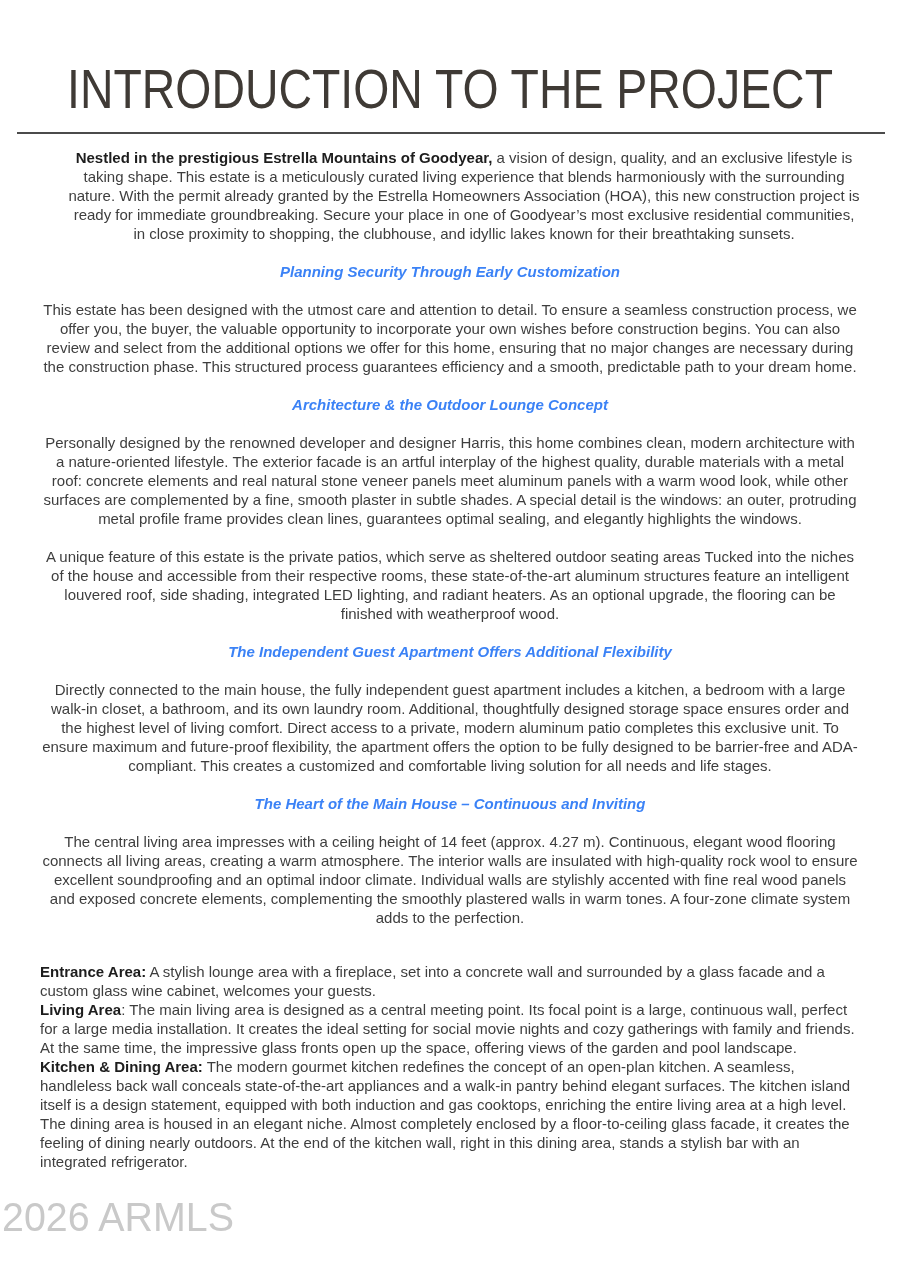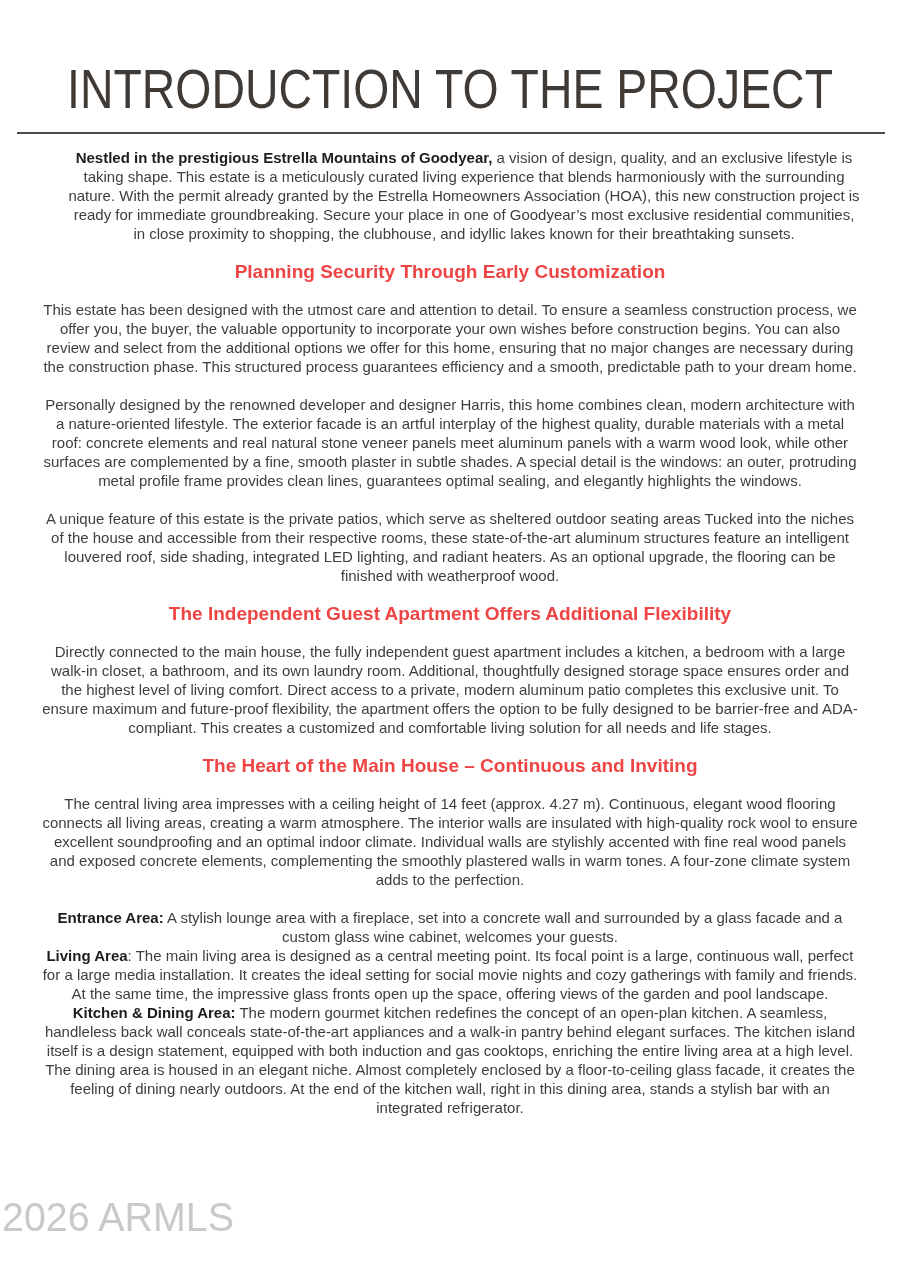--- a/index.html
+++ b/index.html
@@ -36,33 +36,34 @@
     text-align: center;
   }
   .doc-body p {
     margin: 19px 0;
   }
   .doc-body p.first {
     margin-top: 14px;
     margin-left: 28px;
   }
   .doc-body h2 {
-    font-size: 19px;
+    font-size: 15px;
     line-height: 19px;
     margin: 19px 0;
     font-weight: bold;
-    color: #ef4444;
+    color: #3b82f6;
+    font-style: italic;
   }
   .lead-bold {
     font-weight: bold;
     color: #1d1d1d;
   }
   .areas {
-    text-align: center;
-    margin-top: 19px;
+    text-align: left;
+    margin-top: 35px;
   }
   .area-label {
     font-weight: bold;
     color: #1d1d1d;
   }
   .watermark {
     position: absolute;
     left: 2px;
     top: 1197px;
     z-index: 0;
@@ -88,20 +89,21 @@
 
   <hr class="divider">
 
   <div class="doc-body">
 
     <p class="first"><span class="lead-bold">Nestled in the prestigious Estrella Mountains of Goodyear,</span><span> a vision of design, quality, and an exclusive lifestyle is taking shape. This estate is a meticulously curated living experience that blends harmoniously with the surrounding nature. With the permit already granted by the Estrella Homeowners Association (HOA), this new construction project is ready for immediate groundbreaking. Secure your place in one of Goodyear’s most exclusive residential communities, in close proximity to shopping, the clubhouse, and idyllic lakes known for their breathtaking sunsets.</span></p>
 
     <h2>Planning Security Through Early Customization</h2>
     <p>This estate has been designed with the utmost care and attention to detail. To ensure a seamless construction process, we offer you, the buyer, the valuable opportunity to incorporate your own wishes before construction begins. You can also review and select from the additional options we offer for this home, ensuring that no major changes are necessary during the construction phase. This structured process guarantees efficiency and a smooth, predictable path to your dream home.</p>
 
+    <h2>Architecture &amp; the Outdoor Lounge Concept</h2>
     <p>Personally designed by the renowned developer and designer Harris, this home combines clean, modern architecture with a nature-oriented lifestyle. The exterior facade is an artful interplay of the highest quality, durable materials with a metal roof: concrete elements and real natural stone veneer panels meet aluminum panels with a warm wood look, while other surfaces are complemented by a fine, smooth plaster in subtle shades. A special detail is the windows: an outer, protruding metal profile frame provides clean lines, guarantees optimal sealing, and elegantly highlights the windows.</p>
     <p>A unique feature of this estate is the private patios, which serve as sheltered outdoor seating areas Tucked into the niches of the house and accessible from their respective rooms, these state-of-the-art aluminum structures feature an intelligent louvered roof, side shading, integrated LED lighting, and radiant heaters. As an optional upgrade, the flooring can be finished with weatherproof wood.</p>
 
     <h2>The Independent Guest Apartment Offers Additional Flexibility</h2>
     <p>Directly connected to the main house, the fully independent guest apartment includes a kitchen, a bedroom with a large walk-in closet, a bathroom, and its own laundry room. Additional, thoughtfully designed storage space ensures order and the highest level of living comfort. Direct access to a private, modern aluminum patio completes this exclusive unit. To ensure maximum and future-proof flexibility, the apartment offers the option to be fully designed to be barrier-free and ADA-compliant. This creates a customized and comfortable living solution for all needs and life stages.</p>
 
     <h2>The Heart of the Main House – Continuous and Inviting</h2>
     <p>The central living area impresses with a ceiling height of 14 feet (approx. 4.27 m). Continuous, elegant wood flooring connects all living areas, creating a warm atmosphere. The interior walls are insulated with high-quality rock wool to ensure excellent soundproofing and an optimal indoor climate. Individual walls are stylishly accented with fine real wood panels and exposed concrete elements, complementing the smoothly plastered walls in warm tones. A four-zone climate system adds to the perfection.</p>
 
     <div class="areas">

